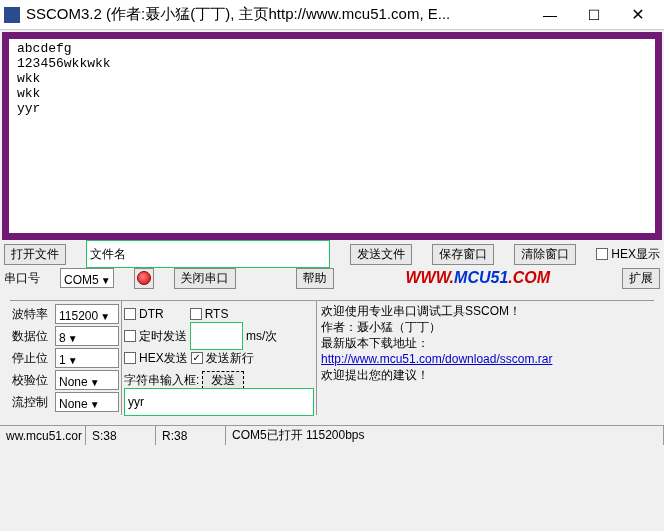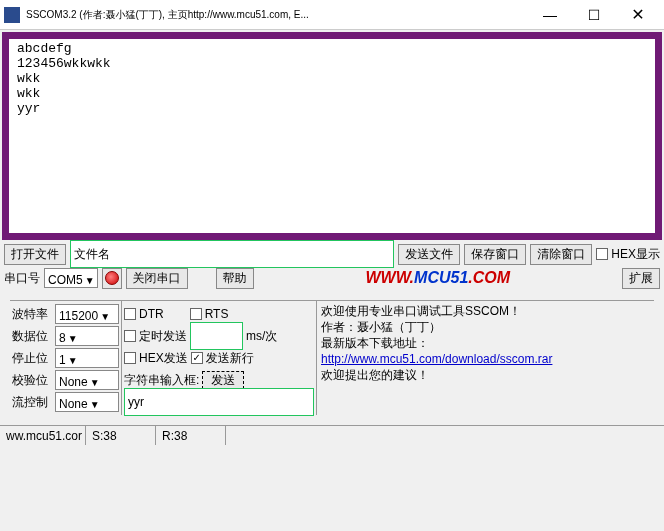--- a/index.html
+++ b/index.html
@@ -1,23 +1,23 @@
 <!DOCTYPE html>
 <html><head>
 <meta charset="utf-8">
 <style>
 * { box-sizing: border-box; margin: 0; padding: 0; }
 body { font-family: "Microsoft YaHei", SimSun, Arial, sans-serif; font-size: 12px; background: #f0f0f0; width: 664px; height: 531px; overflow: hidden; }
 .titlebar { background: #fff; height: 30px; display: flex; align-items: center; border-bottom: 1px solid #ccc; padding: 0 4px; }
 .titlebar .icon { width: 16px; height: 16px; background: #2a4b8d; margin-right: 6px; display:inline-block; }
-.titlebar .title { flex: 1; font-size: 10px; color: #000; white-space: nowrap; overflow: hidden; text-overflow: ellipsis; }
+.titlebar .title { flex: 1; font-size: 15px; color: #000; white-space: nowrap; overflow: hidden; text-overflow: ellipsis; }
 .titlebar .winbtn { width: 44px; height: 28px; display: flex; align-items: center; justify-content: center; font-size: 14px; color: #000; }
 .titlebar .winbtn.close { font-size: 16px; }
 .content { background: #fff; border: 7px solid #701a75; height: 208px; margin: 2px; padding: 2px 8px; font-family: "Courier New", monospace; font-size: 13px; line-height: 15px; white-space: pre; overflow: auto; }
-.row { display: flex; align-items: center; height: 24px; gap: 4px; padding: 0 4px; }
+.row { display: flex; align-items: center; height: 24px; gap: 20px; padding: 0 4px; }
 .btn { background: #e8e8e8; border: 1px solid #888; height: 21px; padding: 0 6px; font-size: 12px; display: inline-flex; align-items: center; cursor: pointer; }
 .txt { border: 1px solid #22c55e; height: 28px; padding: 0 3px; font-size: 12px; background: #fff; }
 .combo { border: 1px solid #888; height: 20px; font-size: 12px; background: #fff; display: inline-flex; align-items: center; padding: 4px 2px 0 3px; }
 .combo .arrow { margin-left: 2px; font-size: 10px; }
 .label { font-size: 12px; }
 .record-dot { width: 14px; height: 14px; border-radius: 50%; background: radial-gradient(circle at 40% 40%, #ff8080, #cc0000); border: 1px solid #800; display: inline-block; }
 .checkbox { display: inline-flex; align-items: center; gap: 3px; }
 .checkbox .box { width: 12px; height: 12px; border: 1px solid #666; background: #fff; display: inline-flex; align-items: center; justify-content: center; font-size: 10px; line-height: 1; }
 .url { font-family: Arial; font-size: 16px; font-style: italic; font-weight: bold; }
 .url .w { color: #cc0000; }
@@ -170,13 +170,14 @@
     <a>http://www.mcu51.com/download/sscom.rar</a>
     <div>欢迎提出您的建议！</div>
   </div>
 
 </div>
 
 <div class="statusbar">
   <div class="cell" style="width:86px">ww.mcu51.cor</div>
   <div class="cell" style="width:70px">S:38</div>
   <div class="cell" style="width:70px">R:38</div>
+  <div class="cell" style="flex:1">COM5已打开 115200bps</div>
 </div>
 
 </body></html>

